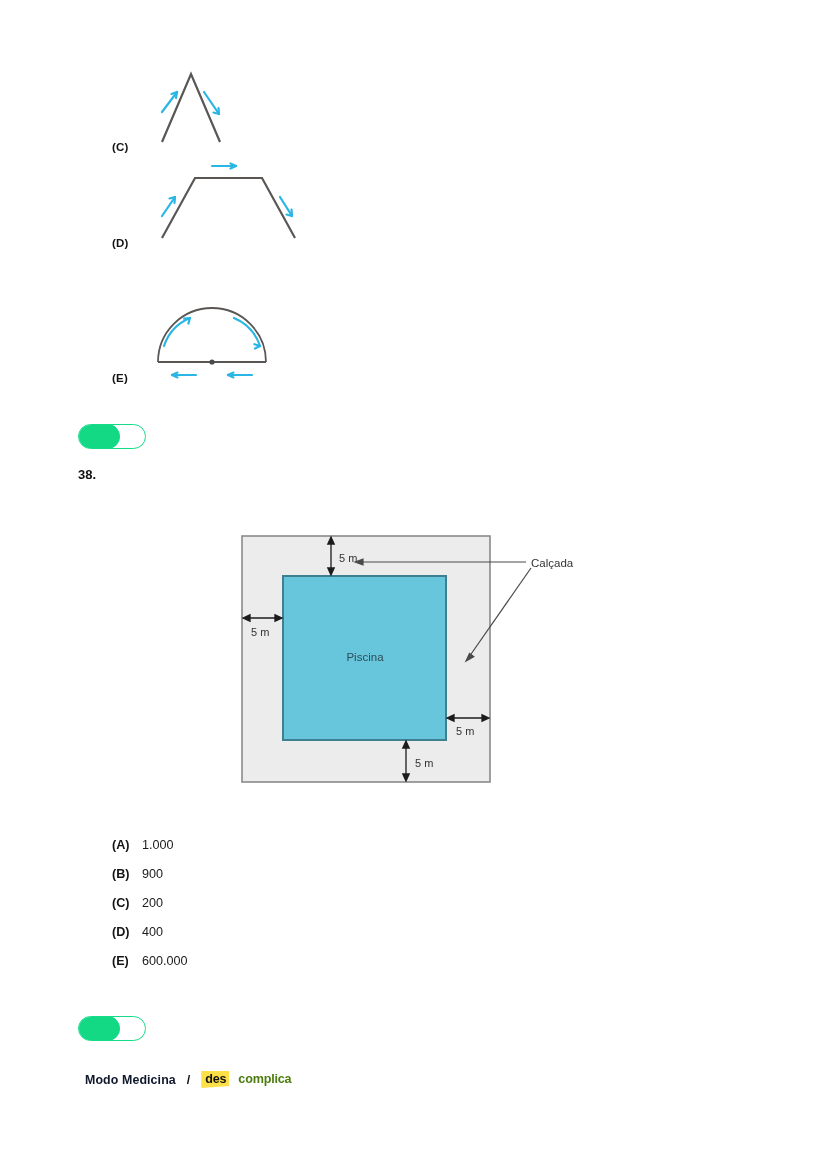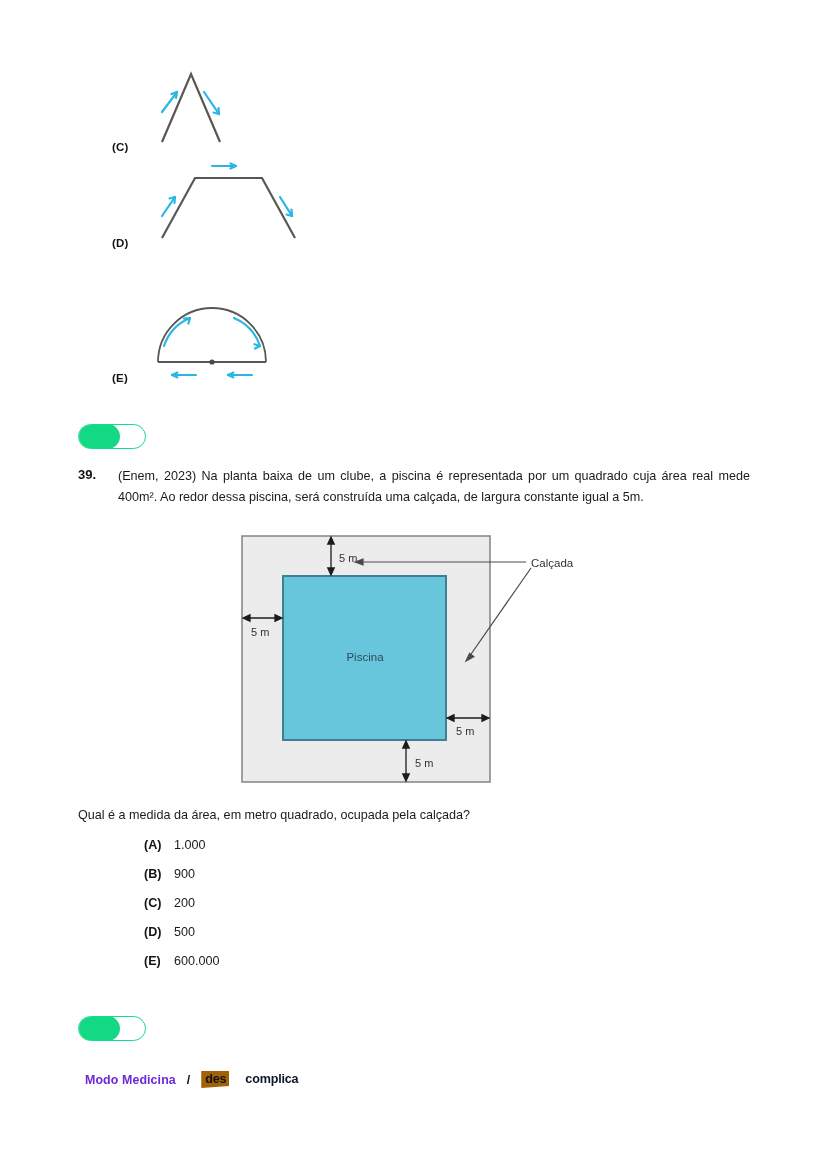--- a/index.html
+++ b/index.html
@@ -81,21 +81,20 @@
     color: #1b1b1b;
   }
 
   
   .opt {
     position: absolute;
     left: 112px;
     font-size: 12.6px;
     color: #1b1b1b;
     white-space: nowrap;
-    margin-left: 32px;
   }
   .opt .letter {
     display: inline-block;
     width: 30px;
     font-weight: bold;
     color: #141414;
   }
   .opt .val { display: inline-block; }
 
   
@@ -112,47 +111,47 @@
     position: absolute;
     left: 85px;
     top: 1071px;
     display: flex;
     align-items: center;
     gap: 9px;
   }
   .footer-title {
     font-size: 12.4px;
     font-weight: bold;
-    color: #6d28d9;
+    color: #0f172a;
     letter-spacing: .1px;
   }
   .footer-sep {
     font-size: 12.4px;
     font-weight: bold;
     color: #111;
     margin: 0 2px;
   }
   .logo {
     display: inline-flex;
     align-items: center;
     font-size: 12.6px;
     font-weight: bold;
     letter-spacing: -.2px;
   }
   .logo-mark {
-    background: #a16207;
+    background: #fde047;
     color: #111;
     padding: 2px 3px 2px 4px;
     
     clip-path: polygon(0 0, 100% 0, 100% 88%, 0 100%);
     line-height: 13px;
   }
   .logo-word {
-    color: #0f172a;
-    padding-left: 16px;
+    color: #4d7c0f;
+    padding-left: 9px;
     line-height: 13px;
   }
 </style>
 </head>
 <body>
 
 <div class="page">
 
   <svg class="alt-svg" style="left:150px; top:62px;" width="110" height="85" viewBox="0 0 110 85">
     <path d="M12 80 L41 12 L70 80" fill="none" stroke="#5a5654" stroke-width="2.2" stroke-linejoin="miter"></path>
@@ -213,22 +212,21 @@
       <line x1="102" y1="85" x2="78" y2="85"></line>
       <path d="M78 85 L83.5 82.6 M78 85 L83.5 87.4"></path>
     </g>
   </svg>
   <div class="alt-label" style="left:112px; top:372px;">(E)</div>
 
   <div class="toggle" style="left:78px; top:424px;">
     <div class="fill"></div>
   </div>
 
-  <div class="q-number">39.</div>
-  <div class="q-text">(Enem, 2023) Na planta baixa de um clube, a piscina é representada por um quadrado cuja área real mede 400m². Ao redor dessa piscina, será construída uma calçada, de largura constante igual a 5m.</div>
+  <div class="q-number">38.</div>
 
   <div class="figure">
     <svg width="600" height="255" viewBox="0 0 600 255">
 
       <rect x="1" y="1" width="248" height="246" fill="#ececec" stroke="#8a8a8a" stroke-width="1.6"></rect>
 
       <rect x="42" y="41" width="163" height="164" fill="#68c6dc" stroke="#3e7f90" stroke-width="2"></rect>
 
       <g stroke="#1c1c1c" stroke-width="1.3" fill="#1c1c1c">
         <line x1="90" y1="3" x2="90" y2="39"></line>
@@ -267,33 +265,32 @@
         <line x1="290" y1="33" x2="228" y2="122"></line>
         <path d="M225 126 L228.5 118.5 L232.8 121.6 Z"></path>
       </g>
 
       <text x="290" y="32" font-family="Liberation Sans, sans-serif" font-size="11.5" fill="#333">Calçada</text>
 
       <text x="124" y="126" text-anchor="middle" font-family="Liberation Sans, sans-serif" font-size="11.5" fill="#2c4d57">Piscina</text>
     </svg>
   </div>
 
-  <div class="q-prompt">Qual é a medida da área, em metro quadrado, ocupada pela calçada?</div>
 
   <div class="opt" style="top:838px;">
     <span class="letter">(A)</span><span class="val">1.000</span>
   </div>
   <div class="opt" style="top:867px;">
     <span class="letter">(B)</span><span class="val">900</span>
   </div>
   <div class="opt" style="top:896px;">
     <span class="letter">(C)</span><span class="val">200</span>
   </div>
   <div class="opt" style="top:925px;">
-    <span class="letter">(D)</span><span class="val">500</span>
+    <span class="letter">(D)</span><span class="val">400</span>
   </div>
   <div class="opt" style="top:954px;">
     <span class="letter">(E)</span><span class="val">600.000</span>
   </div>
 
   <div class="toggle" style="left:78px; top:1016px;">
     <div class="fill"></div>
   </div>
 
   <div class="footer">

